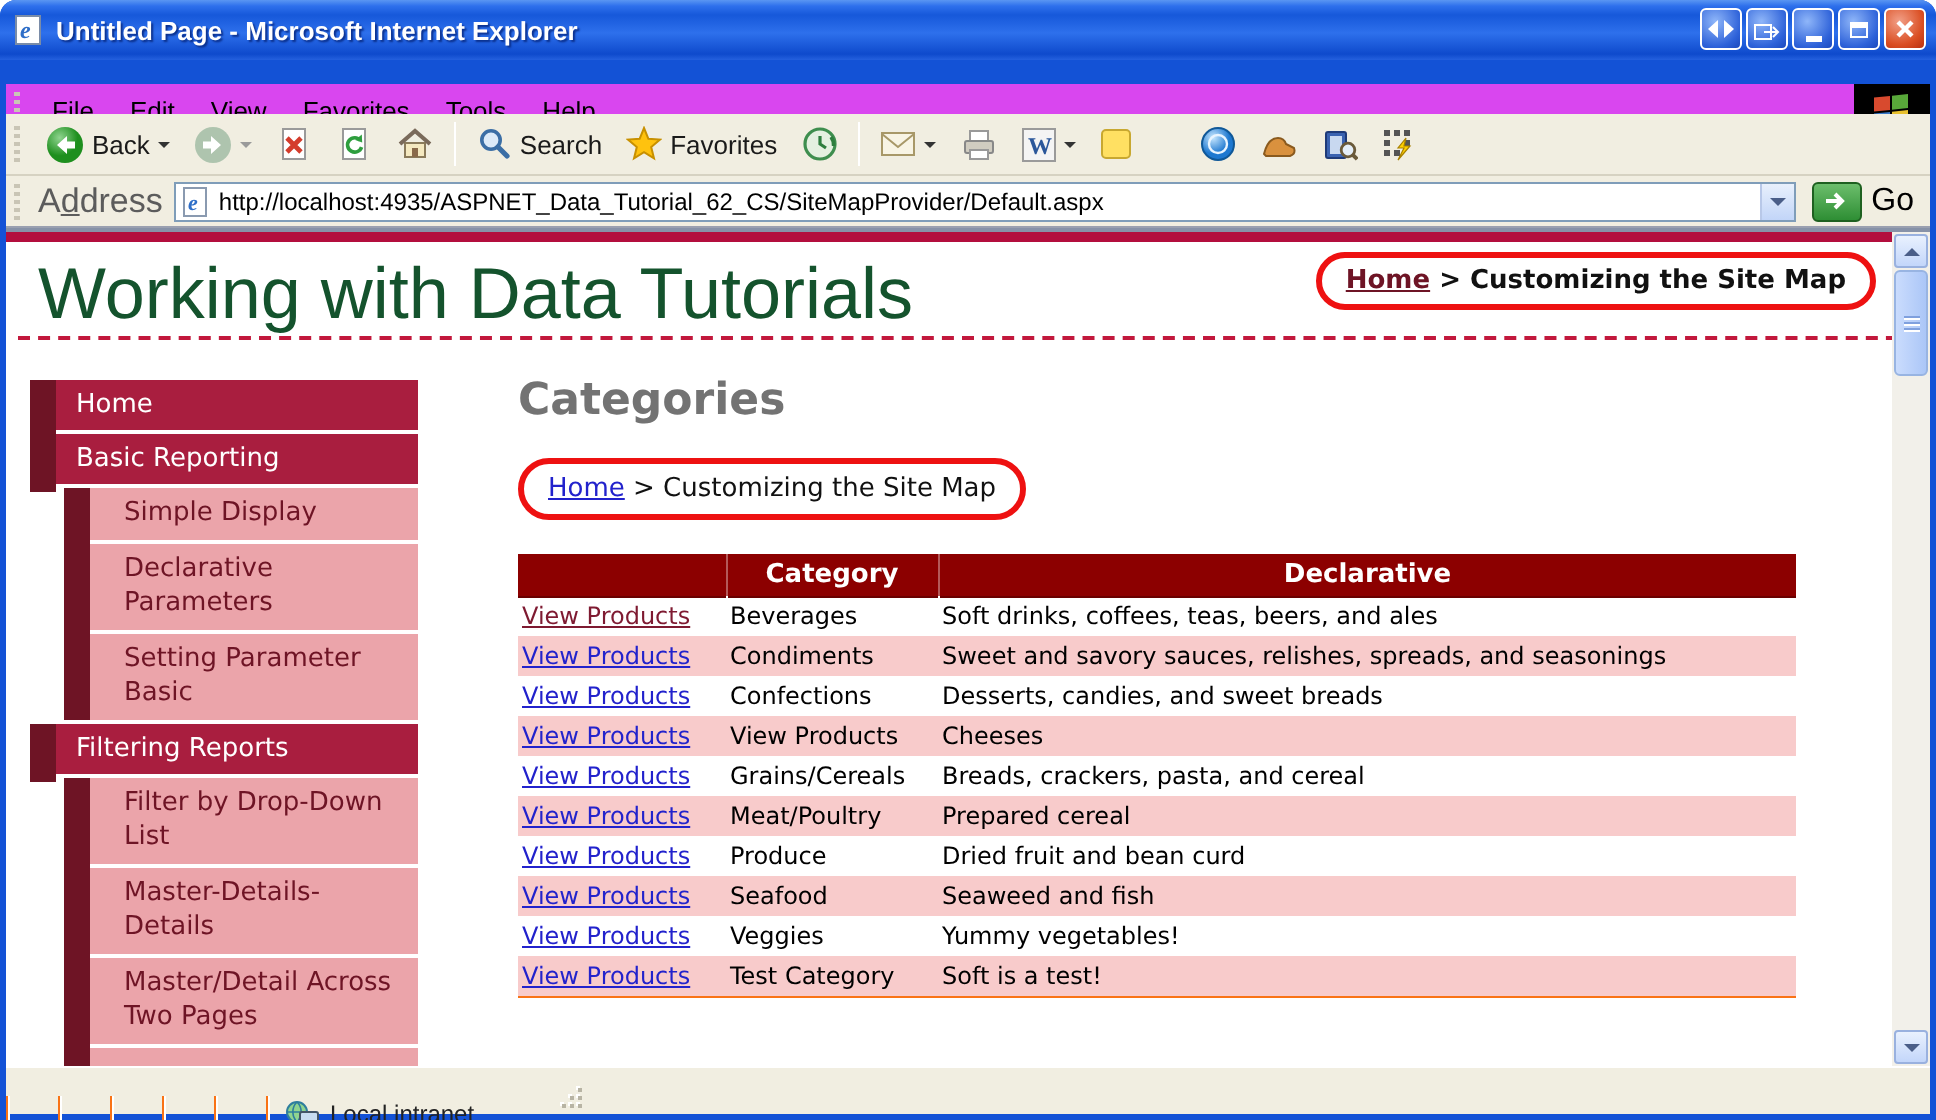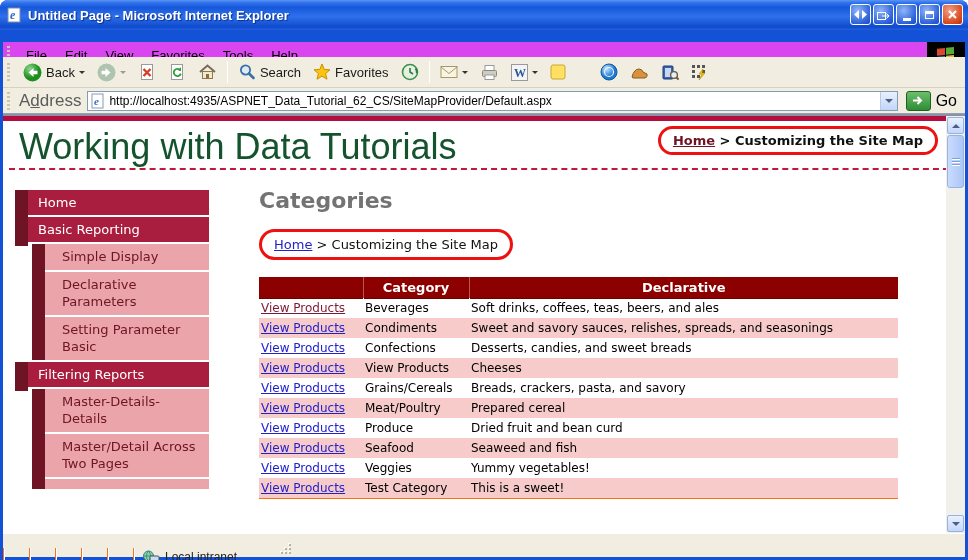--- a/index.html
+++ b/index.html
@@ -363,20 +363,21 @@
         <div class="sb-group">
           <div class="sb-row1">Simple Display</div>
           <div class="sb-row1">Declarative Parameters</div>
           <div class="sb-row1">Setting Parameter Basic</div>
         </div>
         <div class="sb-row0">
           <span class="sb-strip0"></span>
           <span class="sb-lbl0">Filtering Reports</span>
         </div>
         <div class="sb-group">
+          <div class="sb-row1">Filter by Drop-Down List</div>
           <div class="sb-row1">Master-Details-Details</div>
           <div class="sb-row1">Master/Detail Across Two Pages</div>
           <div class="sb-row1 partial"></div>
         </div>
       </div>
 
     <div class="main">
       <h2>Categories</h2>
       <div class="crumb-oval annot">
         <span class="home">Home</span><span class="rest"> &gt; Customizing the Site Map</span>
@@ -411,21 +412,21 @@
               <td>Desserts, candies, and sweet breads</td>
             </tr>
             <tr class="alt">
               <td><a class="vp" href="#">View Products</a></td>
               <td>View Products</td>
               <td>Cheeses</td>
             </tr>
             <tr>
               <td><a class="vp" href="#">View Products</a></td>
               <td>Grains/Cereals</td>
-              <td>Breads, crackers, pasta, and savory</td>
+              <td>Breads, crackers, pasta, and cereal</td>
             </tr>
             <tr class="alt">
               <td><a class="vp" href="#">View Products</a></td>
               <td>Meat/Poultry</td>
               <td>Prepared cereal</td>
             </tr>
             <tr>
               <td><a class="vp" href="#">View Products</a></td>
               <td>Produce</td>
               <td>Dried fruit and bean curd</td>
@@ -436,21 +437,21 @@
               <td>Seaweed and fish</td>
             </tr>
             <tr>
               <td><a class="vp" href="#">View Products</a></td>
               <td>Veggies</td>
               <td>Yummy vegetables!</td>
             </tr>
             <tr class="alt">
               <td><a class="vp" href="#">View Products</a></td>
               <td>Test Category</td>
-              <td>This is a sweet!</td>
+              <td>Soft is a test!</td>
             </tr>
           </tbody>
       </table>
     </div>
 
     <div class="vscroll">
       <div class="sbtn up">
           <i class="arr-up"></i>
         </div>
       <div class="sthumb">

